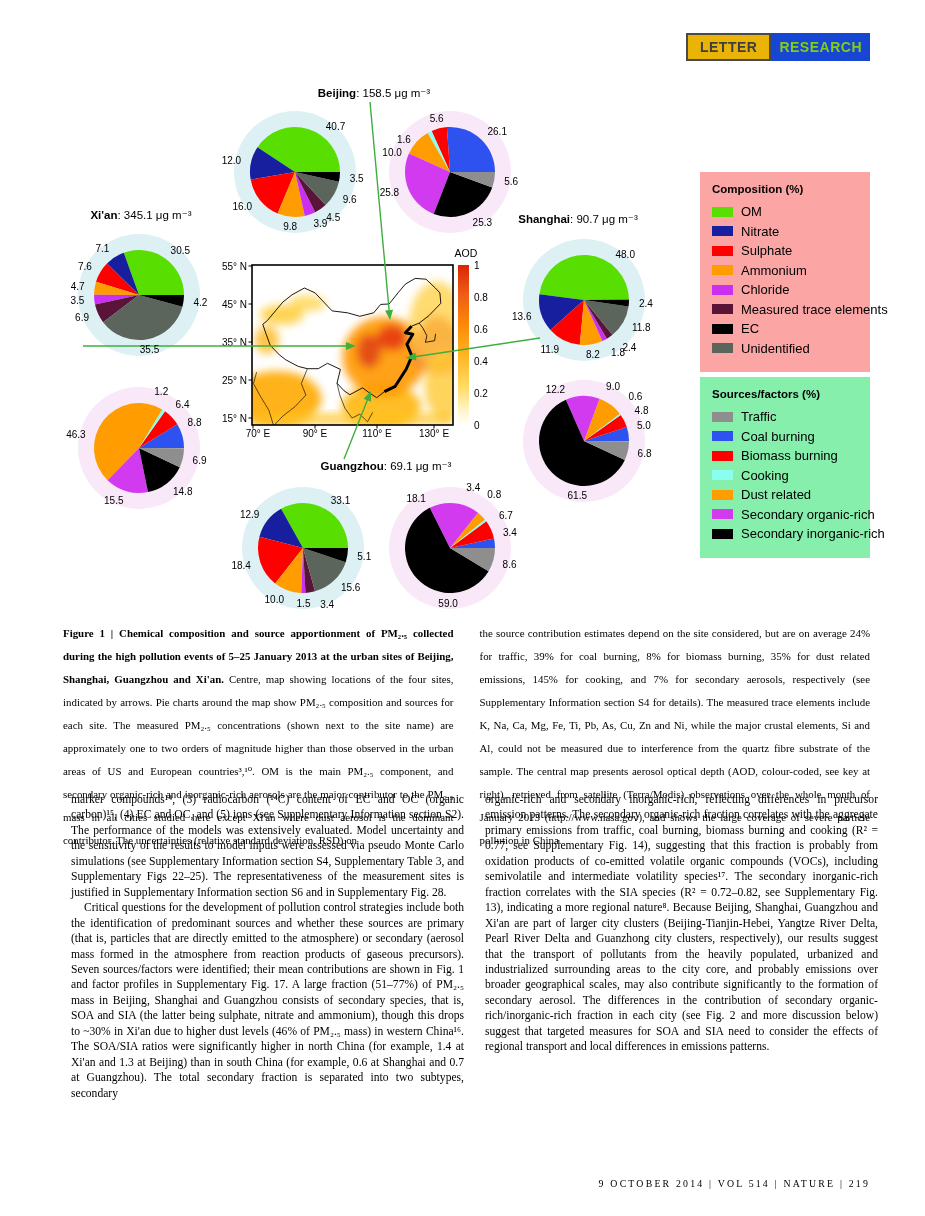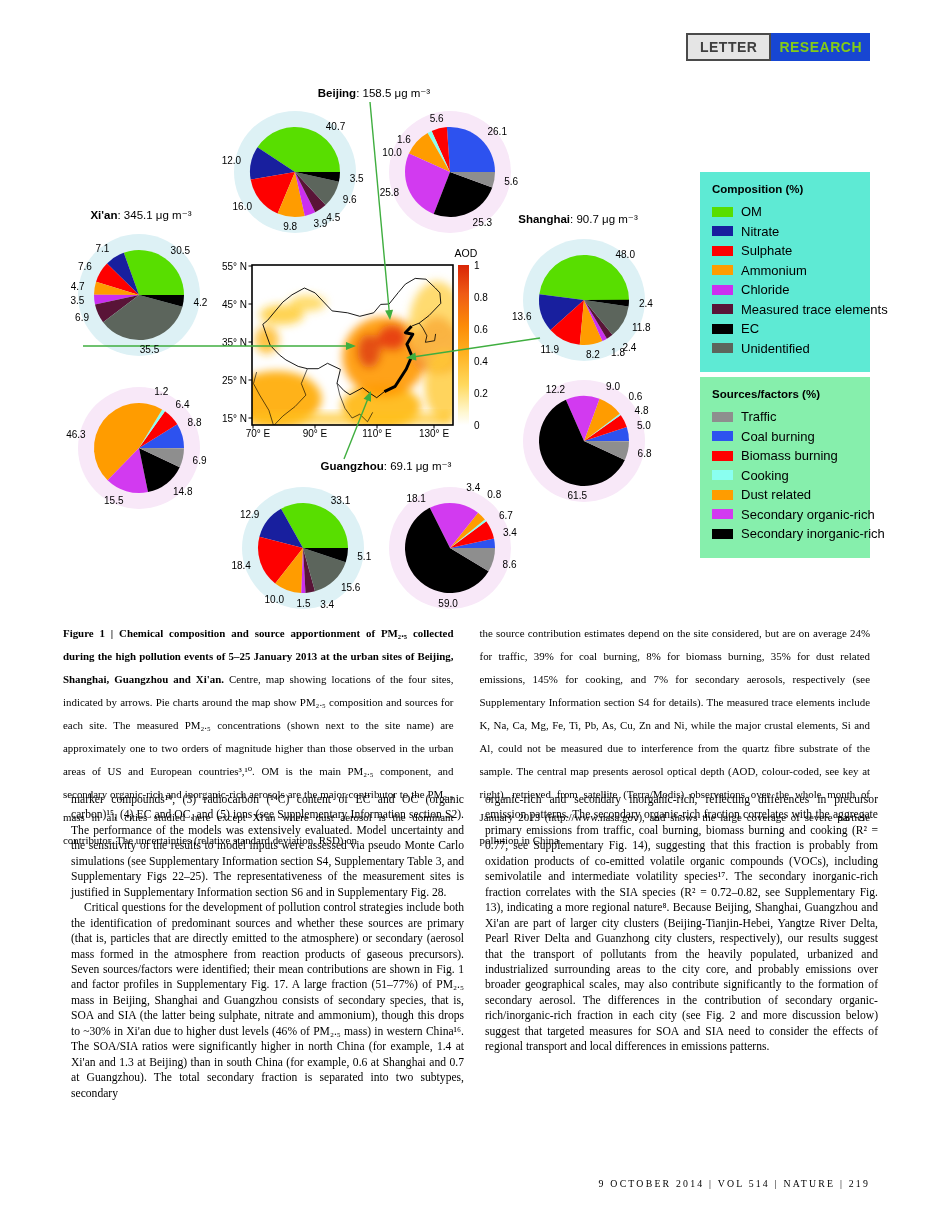--- a/index.html
+++ b/index.html
@@ -1,21 +1,21 @@
 <!DOCTYPE html>
 <html><head>
 <meta charset="utf-8">
 <style>
   html,body{margin:0;padding:0;}
   body{width:925px;height:1216px;background:#ffffff;position:relative;overflow:hidden;
        font-family:"Liberation Sans","DejaVu Sans",sans-serif;color:#000;}
   .page{position:absolute;inset:0;}
   
   .banner{position:absolute;top:33px;right:55px;display:flex;align-items:stretch;}
-  .letter{border:2px solid #4a4a4a;color:#3f3f3f;background:#e5e5e5;font-weight:bold;font-size:14px;
+  .letter{border:2px solid #4a4a4a;color:#3f3f3f;background:#eab308;font-weight:bold;font-size:14px;
           letter-spacing:.5px;padding:4px 12px;display:flex;align-items:center;}
   .research{color:#84cc16;font-weight:bold;font-size:14px;letter-spacing:.5px;padding:4px 8px;
             display:flex;align-items:center;}
   
   #figure-svg{position:absolute;top:0;left:0;}
   svg text{font-family:"Liberation Sans","DejaVu Sans",sans-serif;}
   
   .legend{position:absolute;left:700px;width:170px;box-sizing:border-box;padding:11px 10px 12px 12px;}
   .legend-title{font-weight:bold;font-size:11.5px;margin-bottom:9px;}
   .legend-item{display:flex;align-items:center;gap:8px;margin:4.5px 0;}
@@ -273,21 +273,21 @@
         <text x="448.1" y="606.5" text-anchor="middle" font-size="10">59.0</text>
         <path d="M450,548 L488.59,571.15 A45,45 0 0 0 495.00,548.00 Z" fill="#8e8e8e"></path>
         <text x="502.6" y="567.6" text-anchor="start" font-size="10">8.6</text>
       </g>
       <text x="374" y="97" text-anchor="middle" font-size="11.5"><tspan font-weight="bold">Beijing</tspan><tspan>: 158.5 μg m⁻³</tspan></text>
       <text x="141" y="219" text-anchor="middle" font-size="11.5"><tspan font-weight="bold">Xi'an</tspan><tspan>: 345.1 μg m⁻³</tspan></text>
       <text x="578" y="223" text-anchor="middle" font-size="11.5"><tspan font-weight="bold">Shanghai</tspan><tspan>: 90.7 μg m⁻³</tspan></text>
       <text x="386" y="470" text-anchor="middle" font-size="11.5"><tspan font-weight="bold">Guangzhou</tspan><tspan>: 69.1 μg m⁻³</tspan></text>
     </svg>
 
-  <div class="legend" id="legend-comp" style="top: 172px; background: #5eead4;">
+  <div class="legend" id="legend-comp" style="top: 172px; background: #fca5a5;">
     <div class="legend-title">Composition (%)</div>
     <div id="legend-comp-items">
         <div class="legend-item">
           <span class="swatch" style="background: rgb(88, 222, 0);"></span>
           <span class="lab">OM</span>
         </div>
         <div class="legend-item">
           <span class="swatch" style="background: rgb(24, 31, 158);"></span>
           <span class="lab">Nitrate</span>
         </div>

